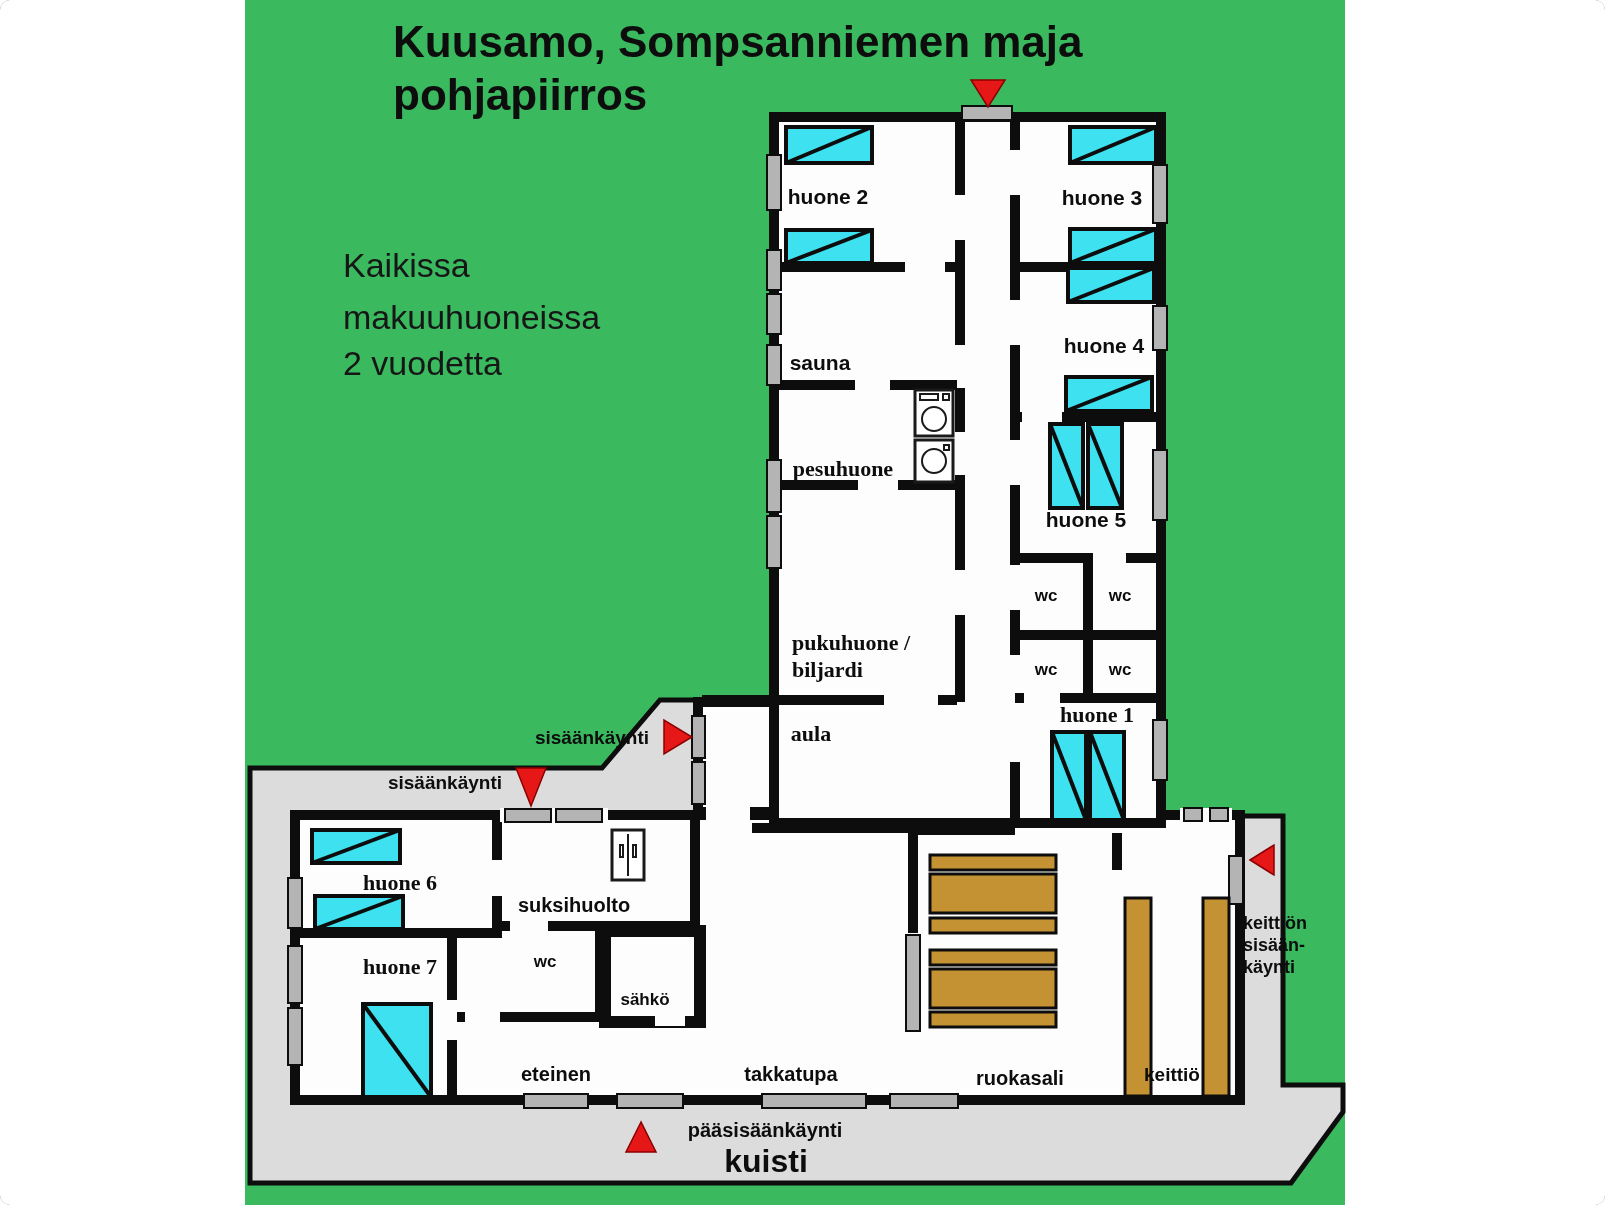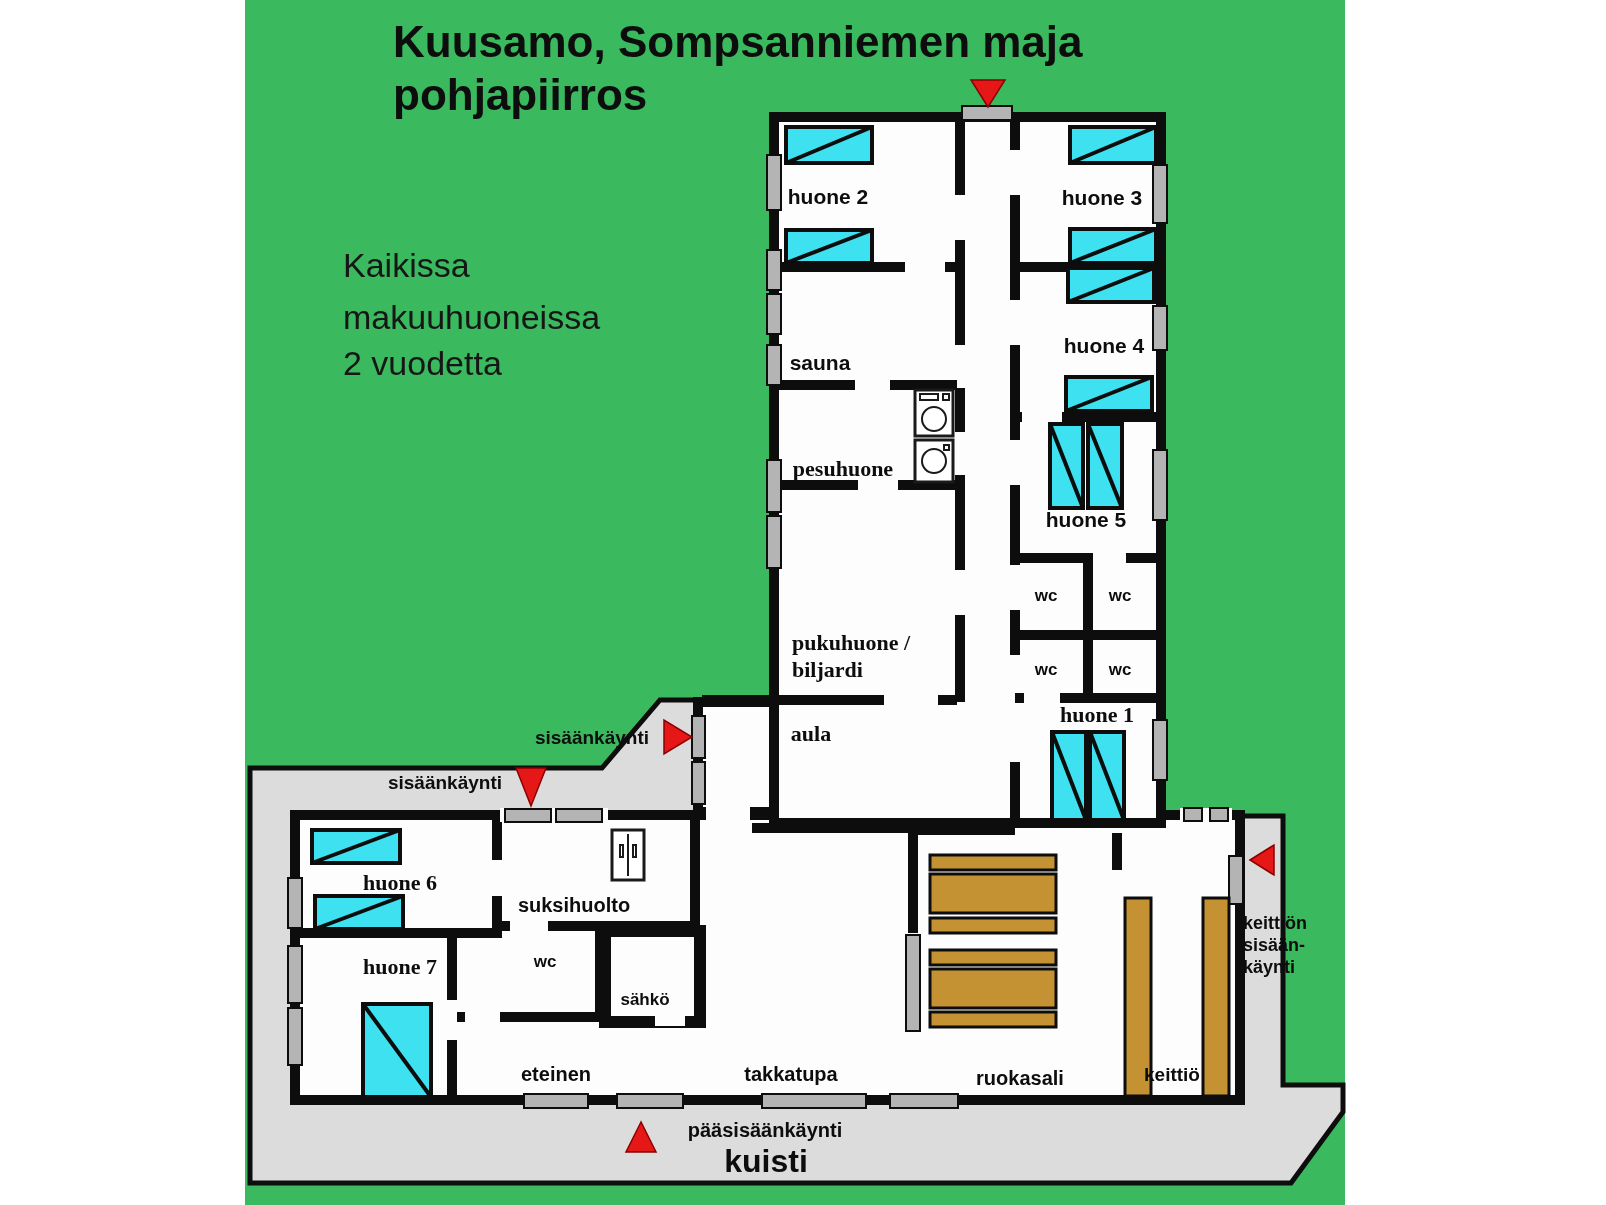--- a/index.html
+++ b/index.html
@@ -1,16 +1,16 @@
 <!DOCTYPE html>
 <html><head>
 <meta charset="utf-8">
 <style>
   html,body{margin:0;padding:0;background:#ffffff;}
-  .stage{position:relative;width:1605px;height:1205px;background:#737373;overflow:hidden;}
+  .stage{position:relative;width:1605px;height:1205px;background:#737373;overflow:hidden;border-radius:10px;}
   svg{display:block;}
   .wall{fill:#0d0d0d;}
   .room{fill:#fdfdfd;stroke:#0d0d0d;stroke-width:10;}
   .gapfill{fill:#fdfdfd;}
   .deck{stroke:#0d0d0d;stroke-width:5;}
   .door{stroke:#0d0d0d;stroke-width:2;}
   .bed{stroke:#0d0d0d;stroke-width:4;}
   .bedline{stroke:#0d0d0d;stroke-width:4;}
   .furn{stroke:#0d0d0d;stroke-width:3;}
   .appl{fill:#ffffff;stroke:#1a1a1a;stroke-width:3;}

